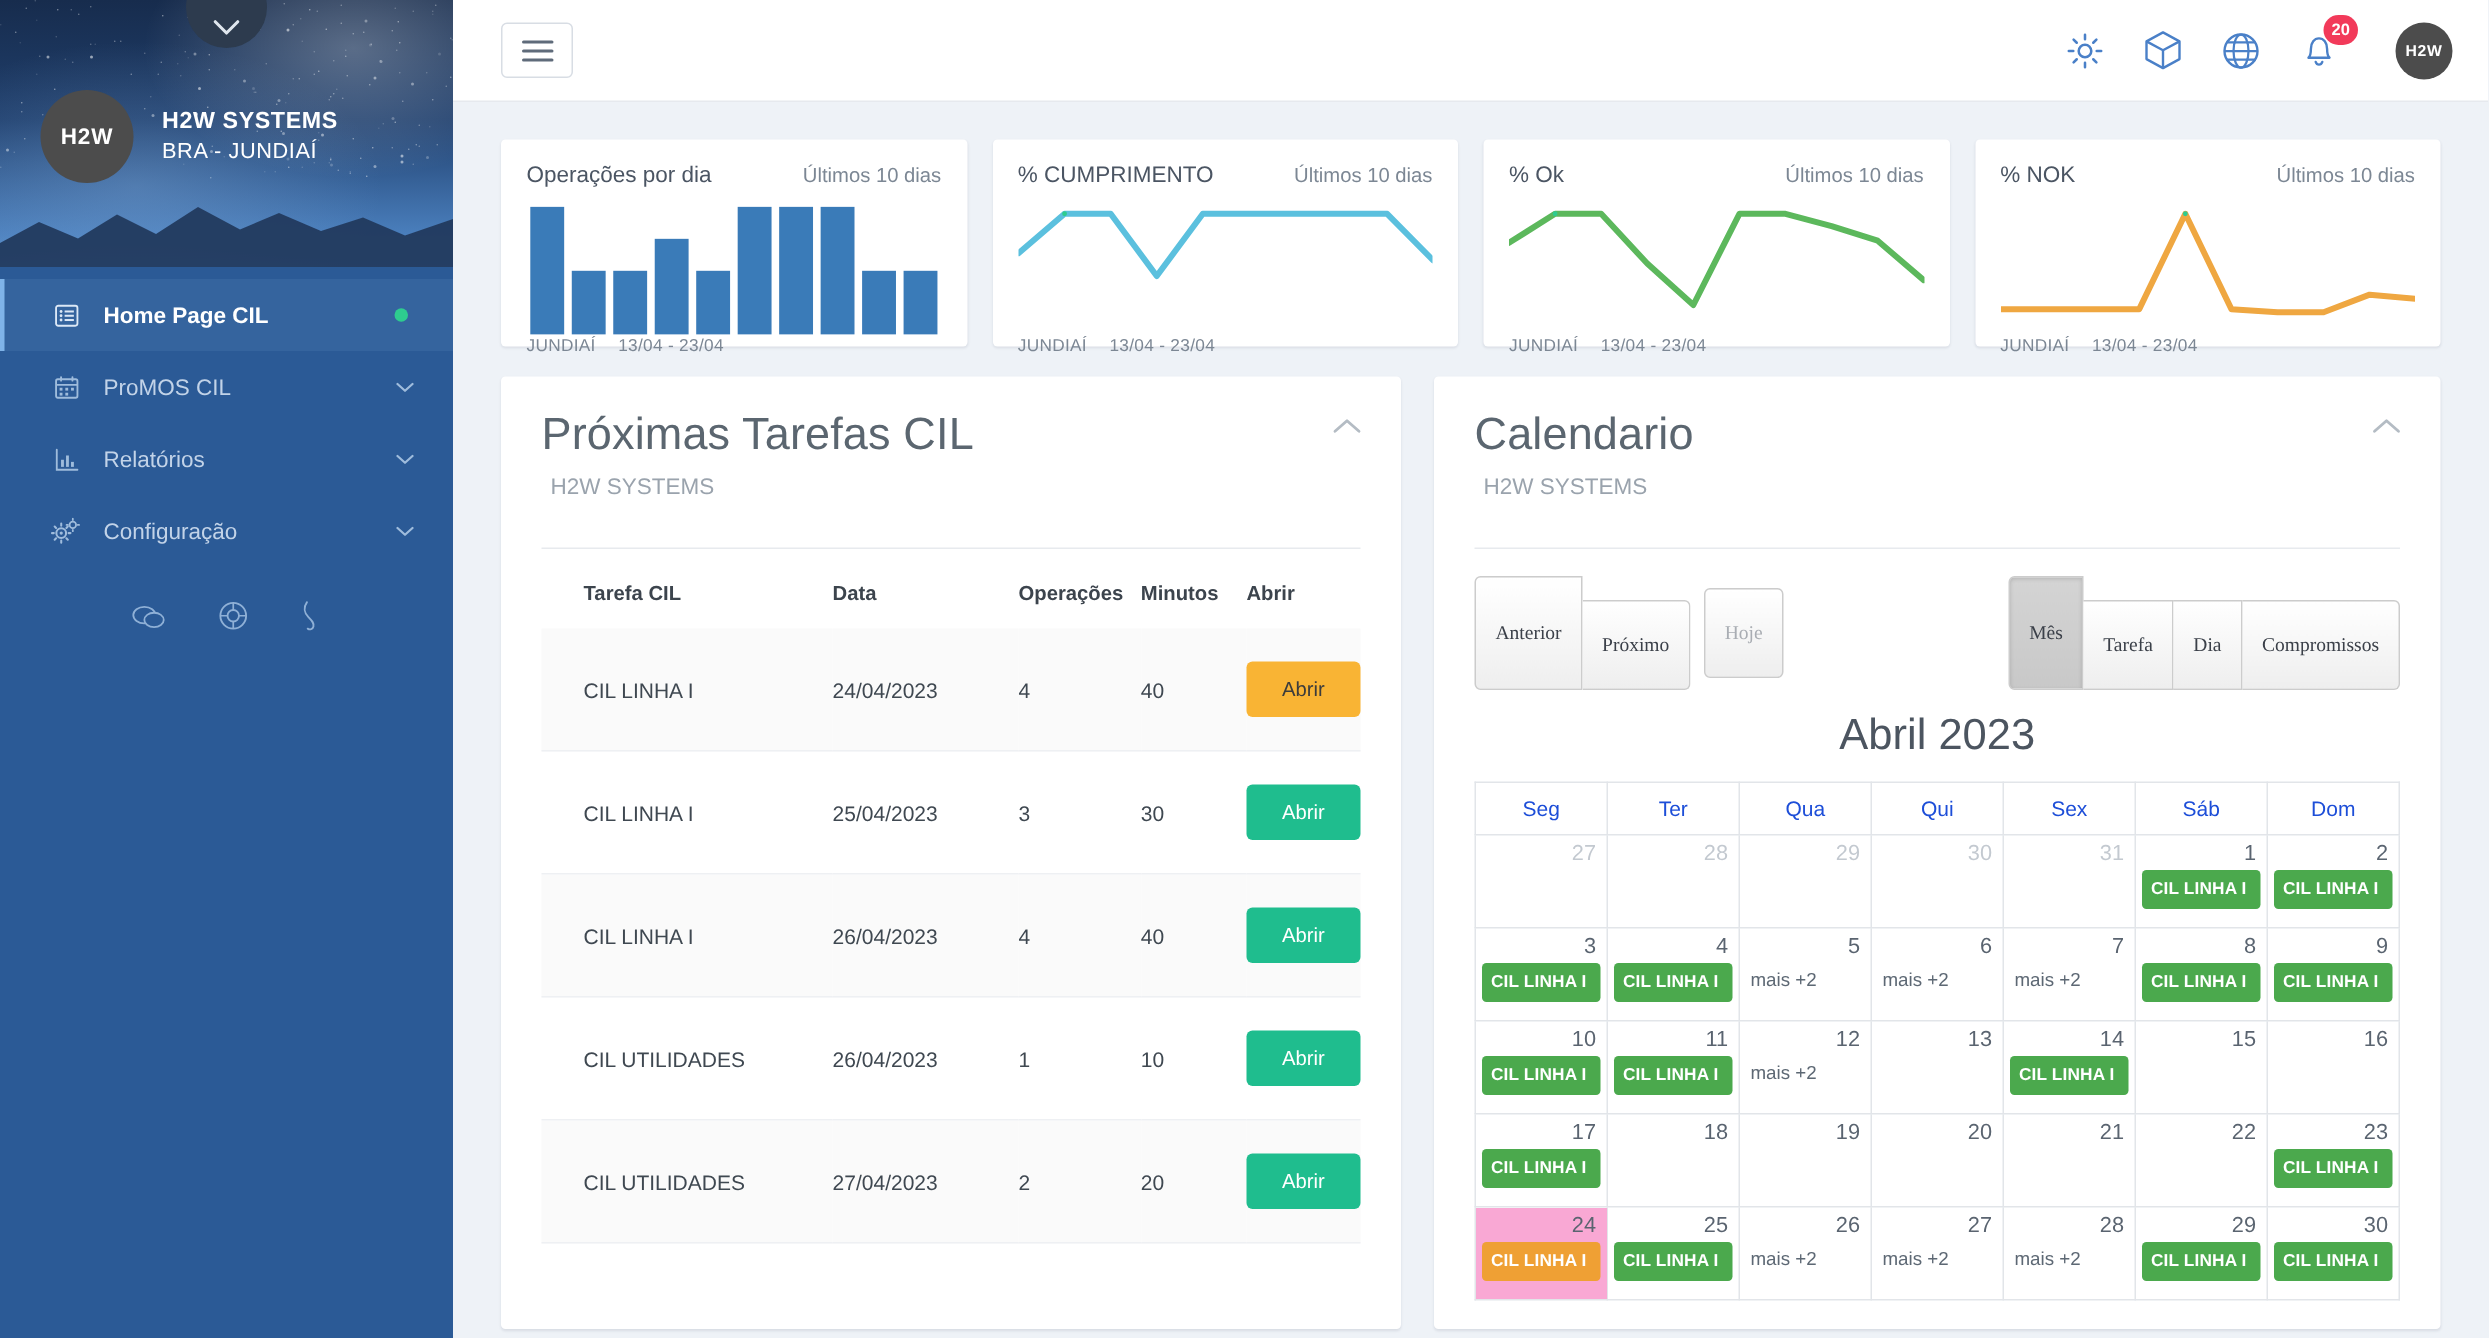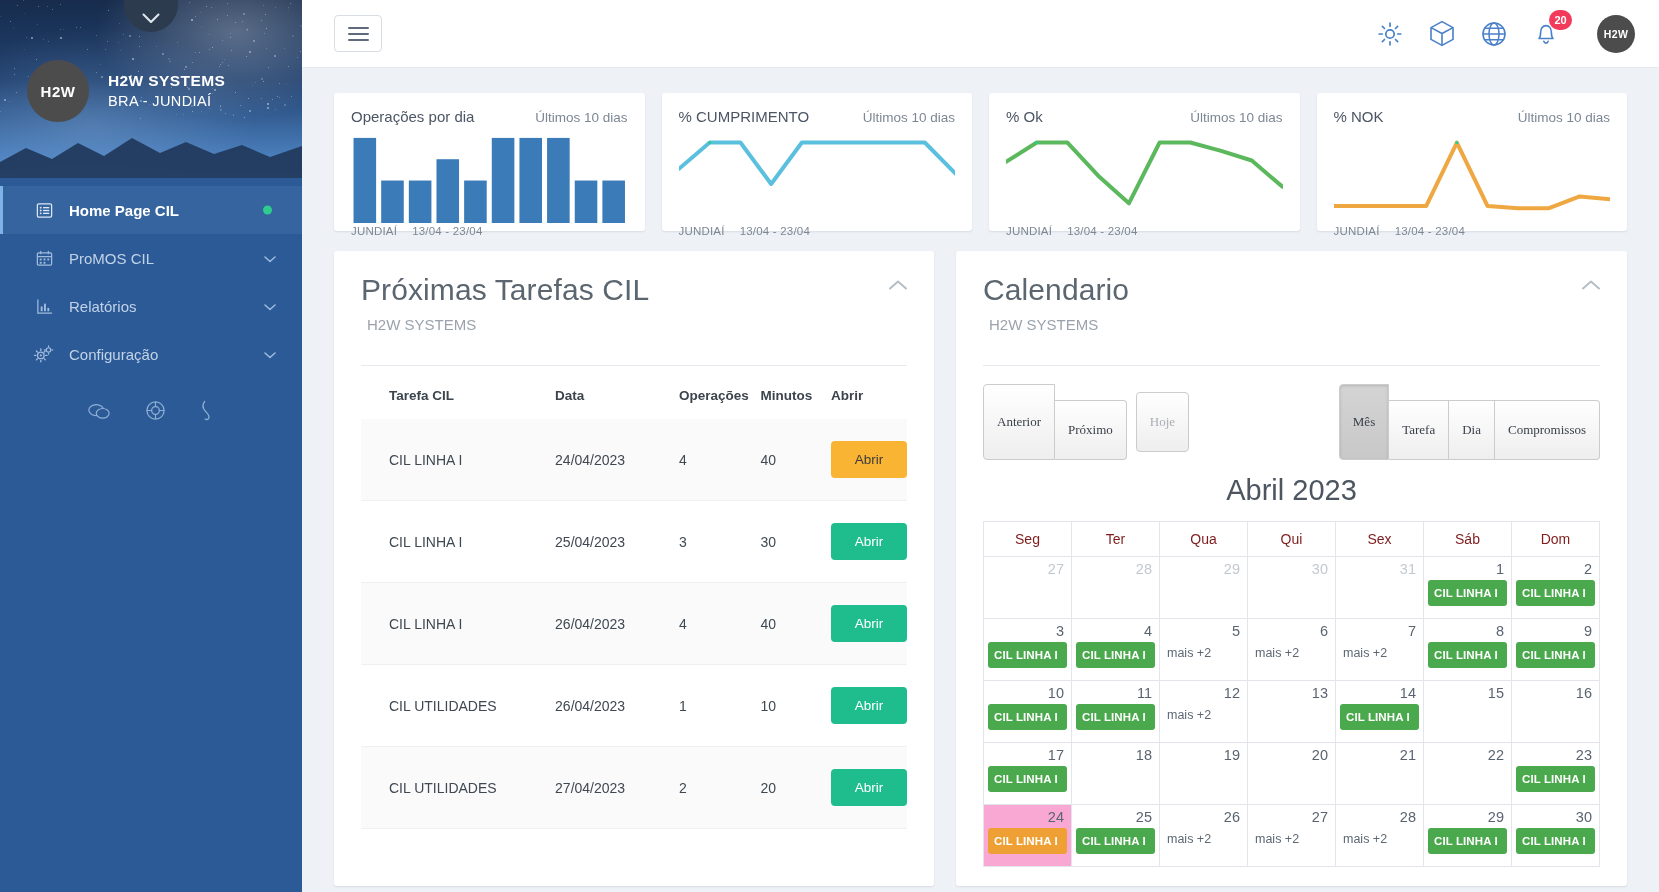--- a/index.html
+++ b/index.html
@@ -237,21 +237,21 @@
   .btn-group .cbtn:last-child { border-radius: 0 4px 4px 0; }
   .cbtn.single { border-radius: 4px; margin-left: 9px; color: #a9adb3; }
   .cbtn.pressed { background: linear-gradient(180deg,#d4d4d4 0%,#c8c8c8 100%); box-shadow: inset 0 1px 3px rgba(0,0,0,.15); }
   .cal-toolbar .right { margin-left: auto; }
   .cal-month {
     text-align: center; font-size: 29px; color: #4c5560; font-weight: 400;
     margin-top: 14px;
   }
   table.cal { width: 100%; border-collapse: collapse; margin-top: 14px; table-layout: fixed; }
   table.cal th {
-    font-size: 14px; color: #7f1d1d; font-weight: 400;
+    font-size: 14px; color: #1d4ed8; font-weight: 400;
     border: 1px solid #e2e5e9; padding: 9px 0; text-align: center;
   }
   table.cal td {
     border: 1px solid #e2e5e9;
     vertical-align: top;
     height: 62px;
     padding: 3px 4px 4px 4px;
     position: relative;
   }
   td.today { background: #f9a8d4; }

